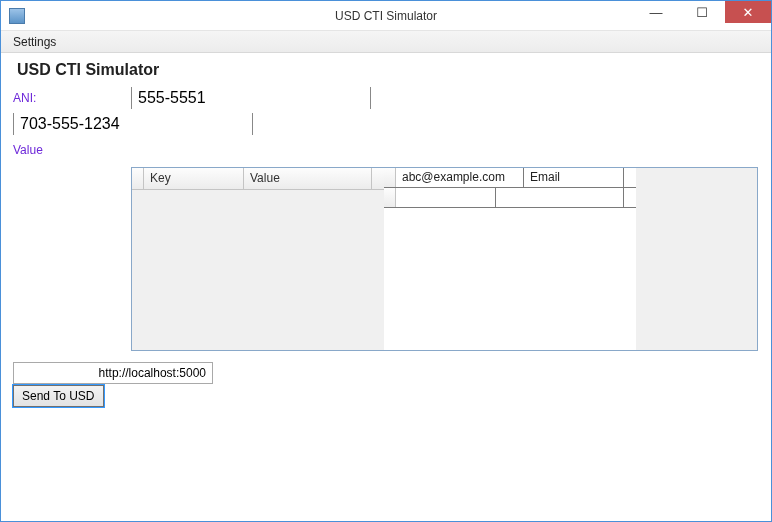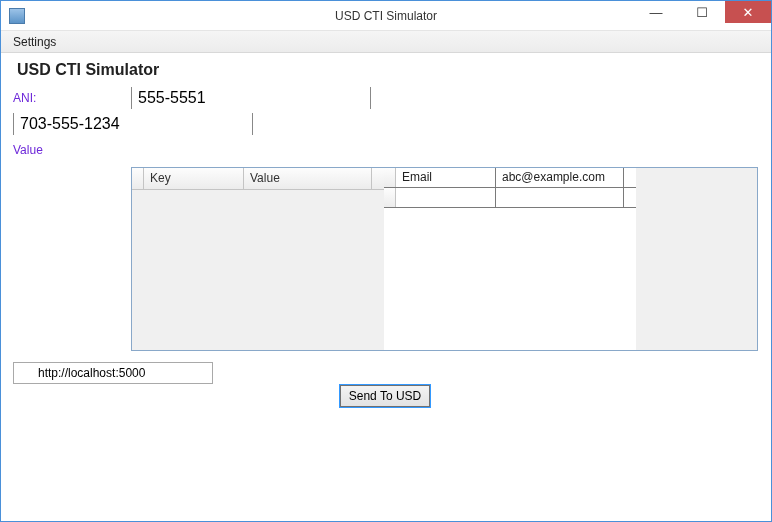--- a/index.html
+++ b/index.html
@@ -167,29 +167,30 @@
   .url-row {
     margin-top: 10px;
     display: flex;
     align-items: center;
     height: 24px;
   }
   .url-input {
     width: 200px;
     height: 22px;
     border: 1px solid #a9a9a9;
-    padding: 0 24px;
+    padding: 0 6px;
     font-family: inherit;
     font-size: 12px;
     outline: none;
+    text-align: right;
   }
   .footer {
     height: 28px;
     display:flex;
-    justify-content:center;
+    justify-content:flex-start;
     align-items:flex-start;
     padding-right: 2px;
   }
   .send-btn {
     height: 22px;
     padding: 0 8px;
     font-family: inherit;
     font-size: 12px;
     background: linear-gradient(#f3f3f3,#e3e3e3);
     border: 1px solid #707070;
@@ -240,22 +241,22 @@
     <div class="grid-wrap">
       <div class="grid-header">
         <div class="grid-rowheader-col"></div>
         <div class="grid-col key">Key</div>
         <div class="grid-col value">Value</div>
         <div class="grid-col rest"></div>
       </div>
       <div class="grid-body">
         <div class="grid-row">
           <div class="rowheader"></div>
+          <div class="cell value">abc@example.com</div>
           <div class="cell key">Email</div>
-          <div class="cell value">abc@example.com</div>
           <div class="cell rest"></div>
         </div>
         <div class="grid-row">
           <div class="rowheader"></div>
           <div class="cell key"></div>
           <div class="cell value"></div>
           <div class="cell rest"></div>
         </div>
       </div>
     </div>

